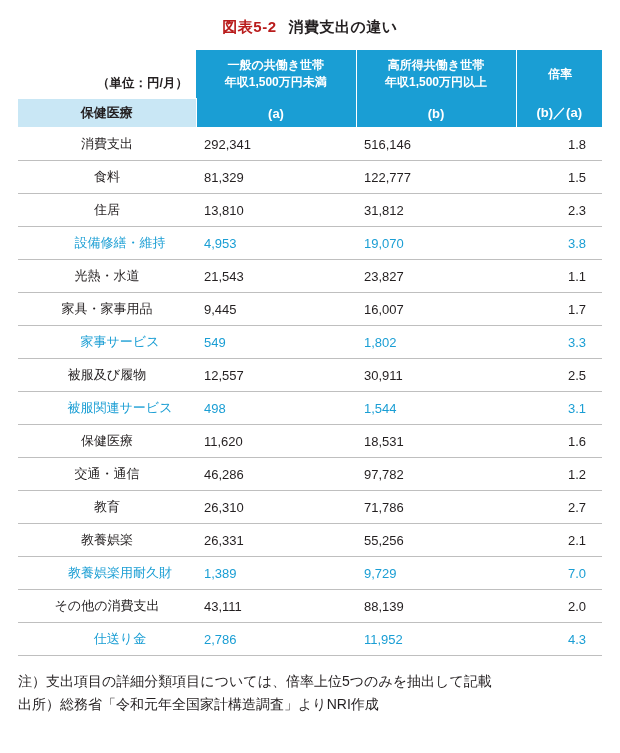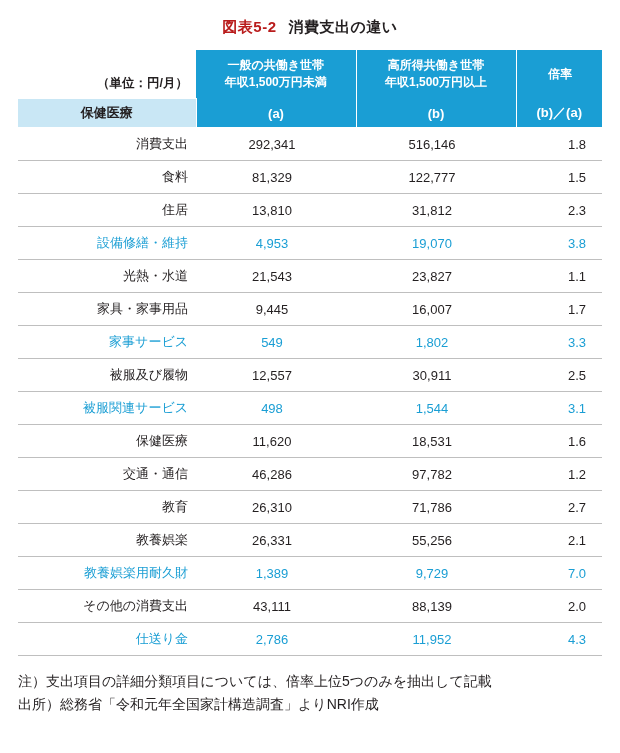--- a/index.html
+++ b/index.html
@@ -95,23 +95,23 @@
   }
   .sub-blue.last { border-right: none; }
 
   tbody td {
     border-bottom: 1px solid #bfbfbf;
     padding: 6px 8px;
     font-size: 13px;
     height: 20px;
   }
   tbody tr:first-child td { border-top: 1px solid #bfbfbf; }
-  td.label { text-align: right; }
+  td.label { text-align: center; }
   td.label.indent { padding-left: 34px; }
-  td.num { text-align: center; padding-right: 16px; }
+  td.num { text-align: left; padding-right: 16px; }
   td.ratio { text-align: right; padding-right: 16px; }
   .hl { color: #1a9ed4; }
 
   .notes {
     width: 584px;
     margin: 14px auto 0 auto;
     font-size: 14px;
     line-height: 1.65;
     color: #231f20;
   }

